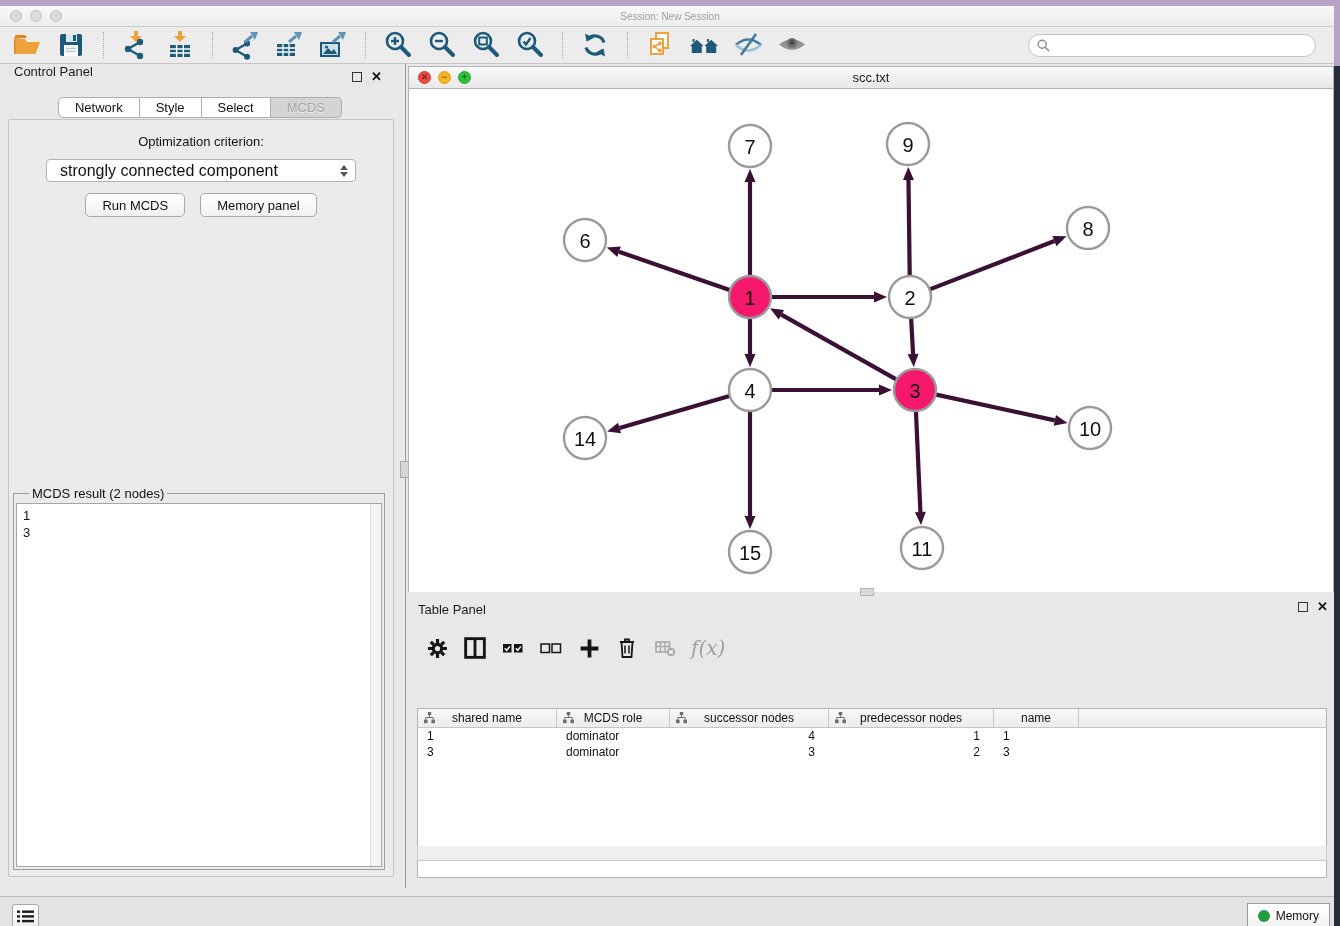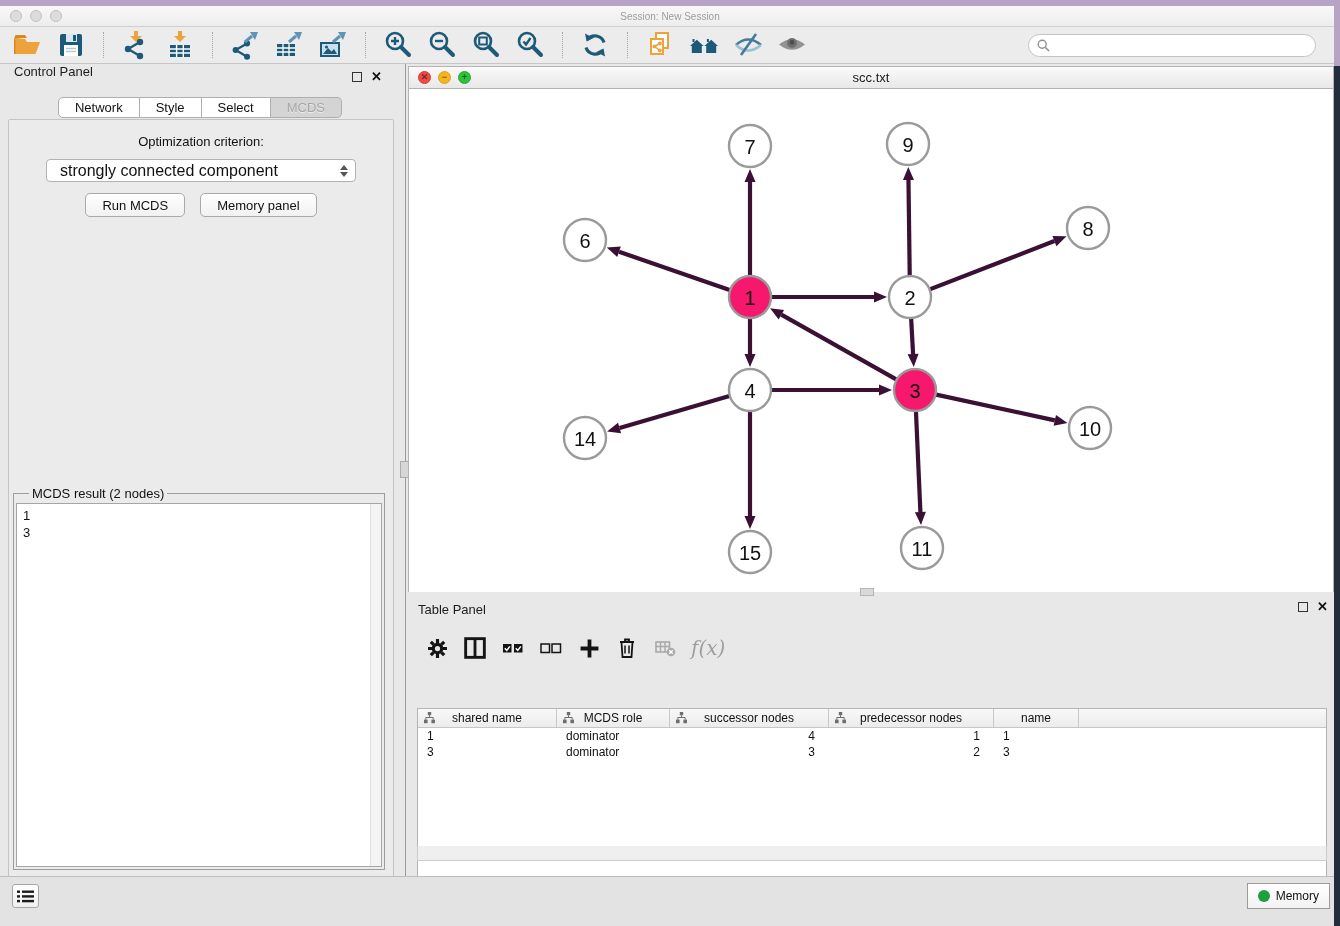--- a/index.html
+++ b/index.html
@@ -91,21 +91,21 @@
   .t-head{display:flex;height:19px;background:linear-gradient(#f8f8f8,#ececec);border-bottom:1px solid #c6c6c6;}
   .th{position:relative;border-right:1px solid #c9c9c9;display:flex;align-items:center;justify-content:center;
     font-size:12px;color:#111;}
   .th .fork{position:absolute;left:6px;top:3px;}
   .t-row{display:flex;height:16px;font-size:12px;color:#111;}
   .td{overflow:hidden;white-space:nowrap;padding-top:1px;}
   .hscroll{position:absolute;left:417px;top:846px;width:910px;height:15px;background:#efefef;border:1px solid #cccccc;border-top:none;}
   .tp-tabs{left:408px;top:864px;width:926px;justify-content:center;}
 
   
-  .statusbar{position:absolute;left:0;bottom:0;width:1340px;height:50px;background:#e3e3e3;border-top:1px solid #bdbdbd;margin-top:29px;}
+  .statusbar{position:absolute;left:0;bottom:0;width:1340px;height:30px;background:#e3e3e3;border-top:1px solid #bdbdbd;margin-top:29px;}
   .list-btn{position:absolute;left:12px;top:7px;width:27px;height:24px;background:linear-gradient(#fff,#efefef);
     border:1px solid #a6a6a6;border-radius:3px;display:flex;align-items:center;justify-content:center;}
   .mem-btn{position:absolute;right:10px;top:6px;height:26px;background:linear-gradient(#fff,#f3f3f3);
     border:1px solid #9b9b9b;display:flex;align-items:center;gap:6px;padding:0 10px;font-size:12px;color:#111;}
   .mem-dot{width:12px;height:12px;border-radius:50%;background:#1f9e3c;}
 </style>
 </head>
 <body>
 
 <div class="window">

